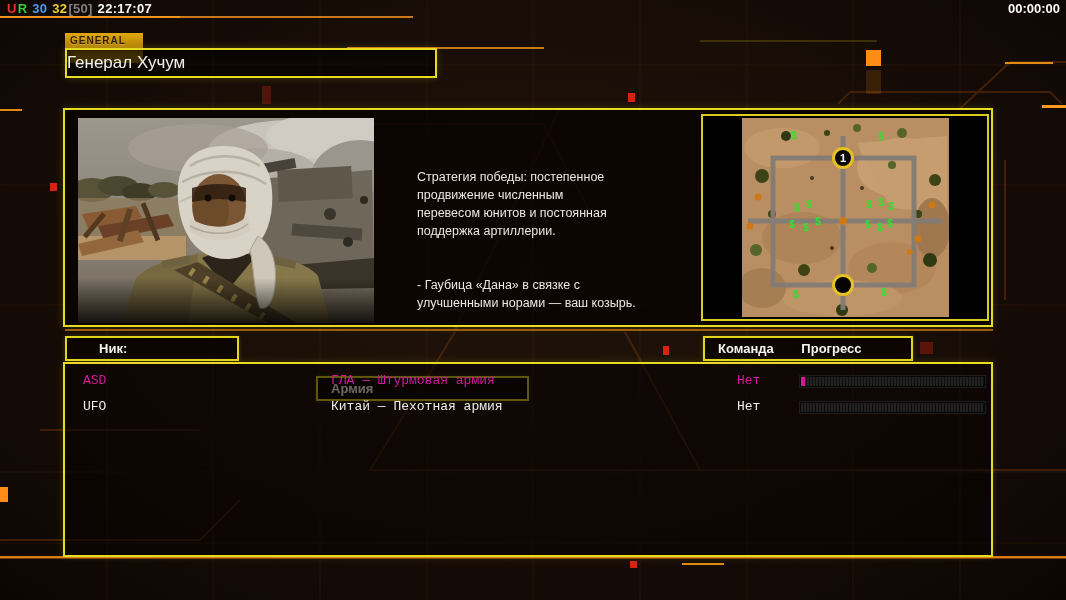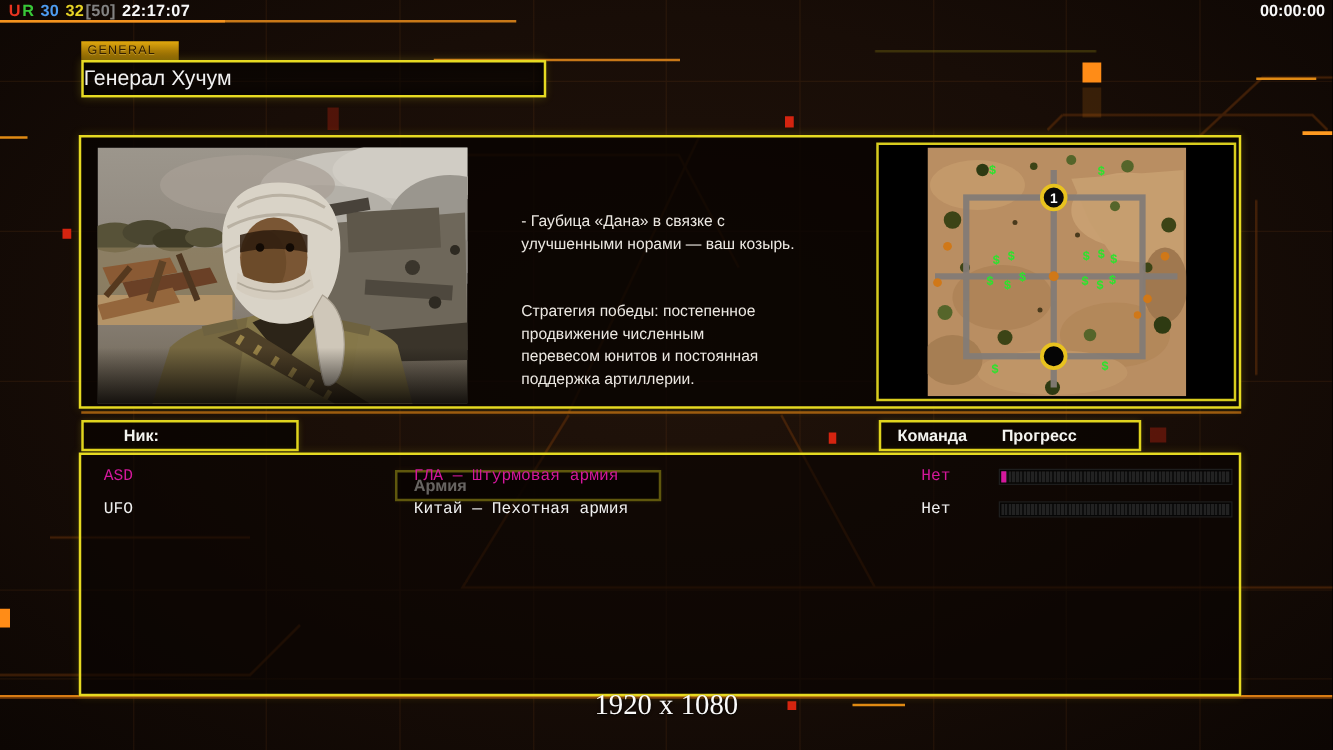--- a/index.html
+++ b/index.html
@@ -10,23 +10,23 @@
   }
   .bg-decor { position:absolute; inset:0; z-index:0; }
 
   
   .status-left { position:absolute; left:7px; top:1px; z-index:3; font-size:13px; font-weight:bold; letter-spacing:.3px; }
   .status-left .seg { margin-right:1px; }
   .status-right { position:absolute; right:6px; top:1px; z-index:3; font-size:13px; font-weight:bold; color:#f8f8f8; }
 
   
   .general-tab {
-    position:absolute; left:65px; top:33px; width:78px; height:15px; z-index:2;
+    position:absolute; left:65px; top:33px; width:78px; height:30px; z-index:2;
     background:linear-gradient(180deg,#e2a90e 0%, #a87a06 55%, #7c5a02 100%);
-    color:#301d02; font-size:10px; font-weight:normal; letter-spacing:1px;
+    color:#301d02; font-size:10px; font-weight:bold; letter-spacing:1px;
     line-height:15px; padding-left:5px; box-sizing:border-box;
     text-shadow:0 1px 0 rgba(255,220,120,.35);
   }
   .title-box {
     position:absolute; left:65px; top:48px; width:368px; height:26px; z-index:2;
     border:2px solid #e6da22; background:rgba(6,3,1,.55);
     box-shadow:0 0 7px rgba(230,218,34,.22), inset 0 0 10px rgba(0,0,0,.8);
     color:#f2f2f2; font-size:17px; line-height:26px; 
   }
 
@@ -234,26 +234,26 @@
         <path d="M114,70 Q141,62 168,70 L168,84 Q141,78 114,84 Z" fill="#2e1c0e" opacity="0.85"></path>
         <circle cx="130" cy="80" r="3.4" fill="#120a04"></circle>
         <circle cx="154" cy="80" r="3.4" fill="#120a04"></circle>
         <path d="M112,100 C130,112 156,112 170,97 L173,112 C156,125 126,125 111,113 Z" fill="#d4ccbe"></path>
         <path d="M112,108 C130,118 156,118 170,106" stroke="#b0a899" stroke-width="1.5" fill="none"></path>
       </g>
       <rect x="0" y="160" width="296" height="45" fill="url(#fade)"></rect>
     </svg>
 
     <div class="briefing">
-      <div class="para">- Гаубица «Дана» в связке с
-улучшенными норами — ваш козырь.</div>
       <div class="para">Стратегия победы: постепенное
 продвижение численным
 перевесом юнитов и постоянная
 поддержка артиллерии.</div>
+      <div class="para">- Гаубица «Дана» в связке с
+улучшенными норами — ваш козырь.</div>
     </div>
 
     <div class="minimap-box">
       <svg class="minimap" width="207" height="199" viewBox="0 0 207 199">
         <rect width="207" height="199" fill="#b98e62"></rect>
         <g opacity="0.6">
           <ellipse cx="40" cy="30" rx="38" ry="20" fill="#caa070"></ellipse>
           <ellipse cx="160" cy="50" rx="45" ry="30" fill="#d2ab7c"></ellipse>
           <polygon points="115,25 205,18 205,95 150,90 130,60" fill="#cfa878"></polygon>
           <ellipse cx="60" cy="120" rx="40" ry="26" fill="#a87e52"></ellipse>
@@ -346,15 +346,14 @@
     <div class="player-row" style="color: rgb(239, 239, 239);">
       <span class="c-nick">UFO</span>
       <span class="c-army">Китай — Пехотная армия</span>
       <span class="c-team">Нет</span>
       <span class="pbar">
           <span class="fill" style="width: 0%; background: rgb(239, 239, 239);"></span>
         </span>
     </div>
   </div>
 
-  <div class="footer-res">1920 x 1080</div>
 
 </div>
 
 </body></html>

